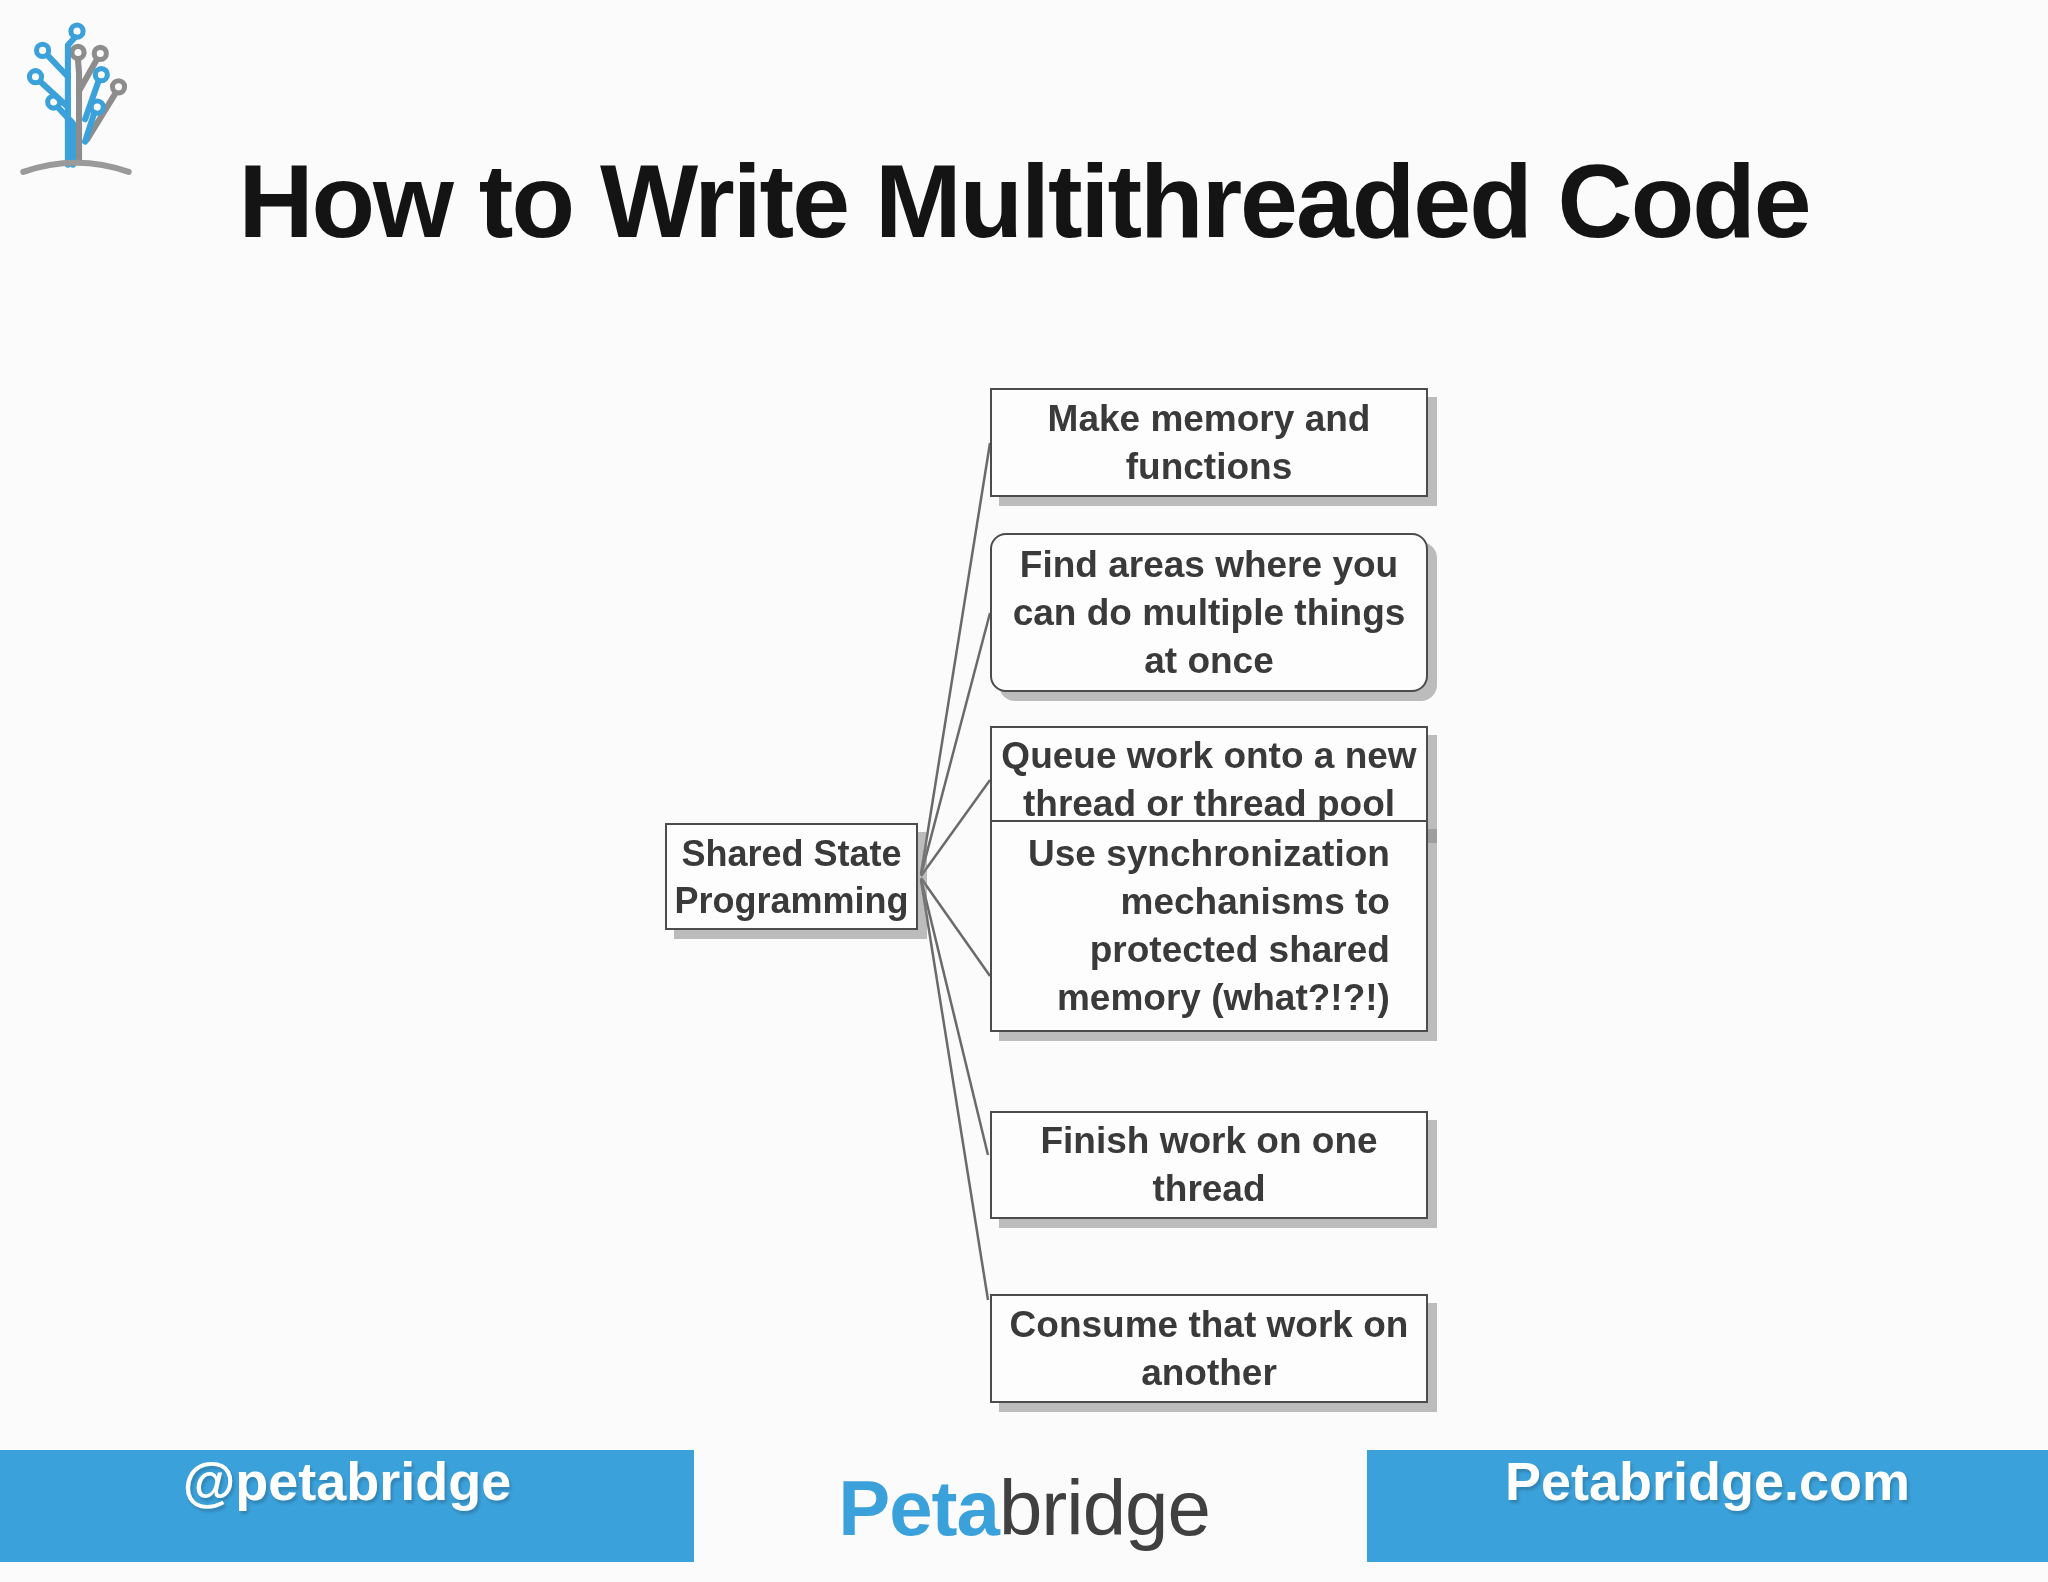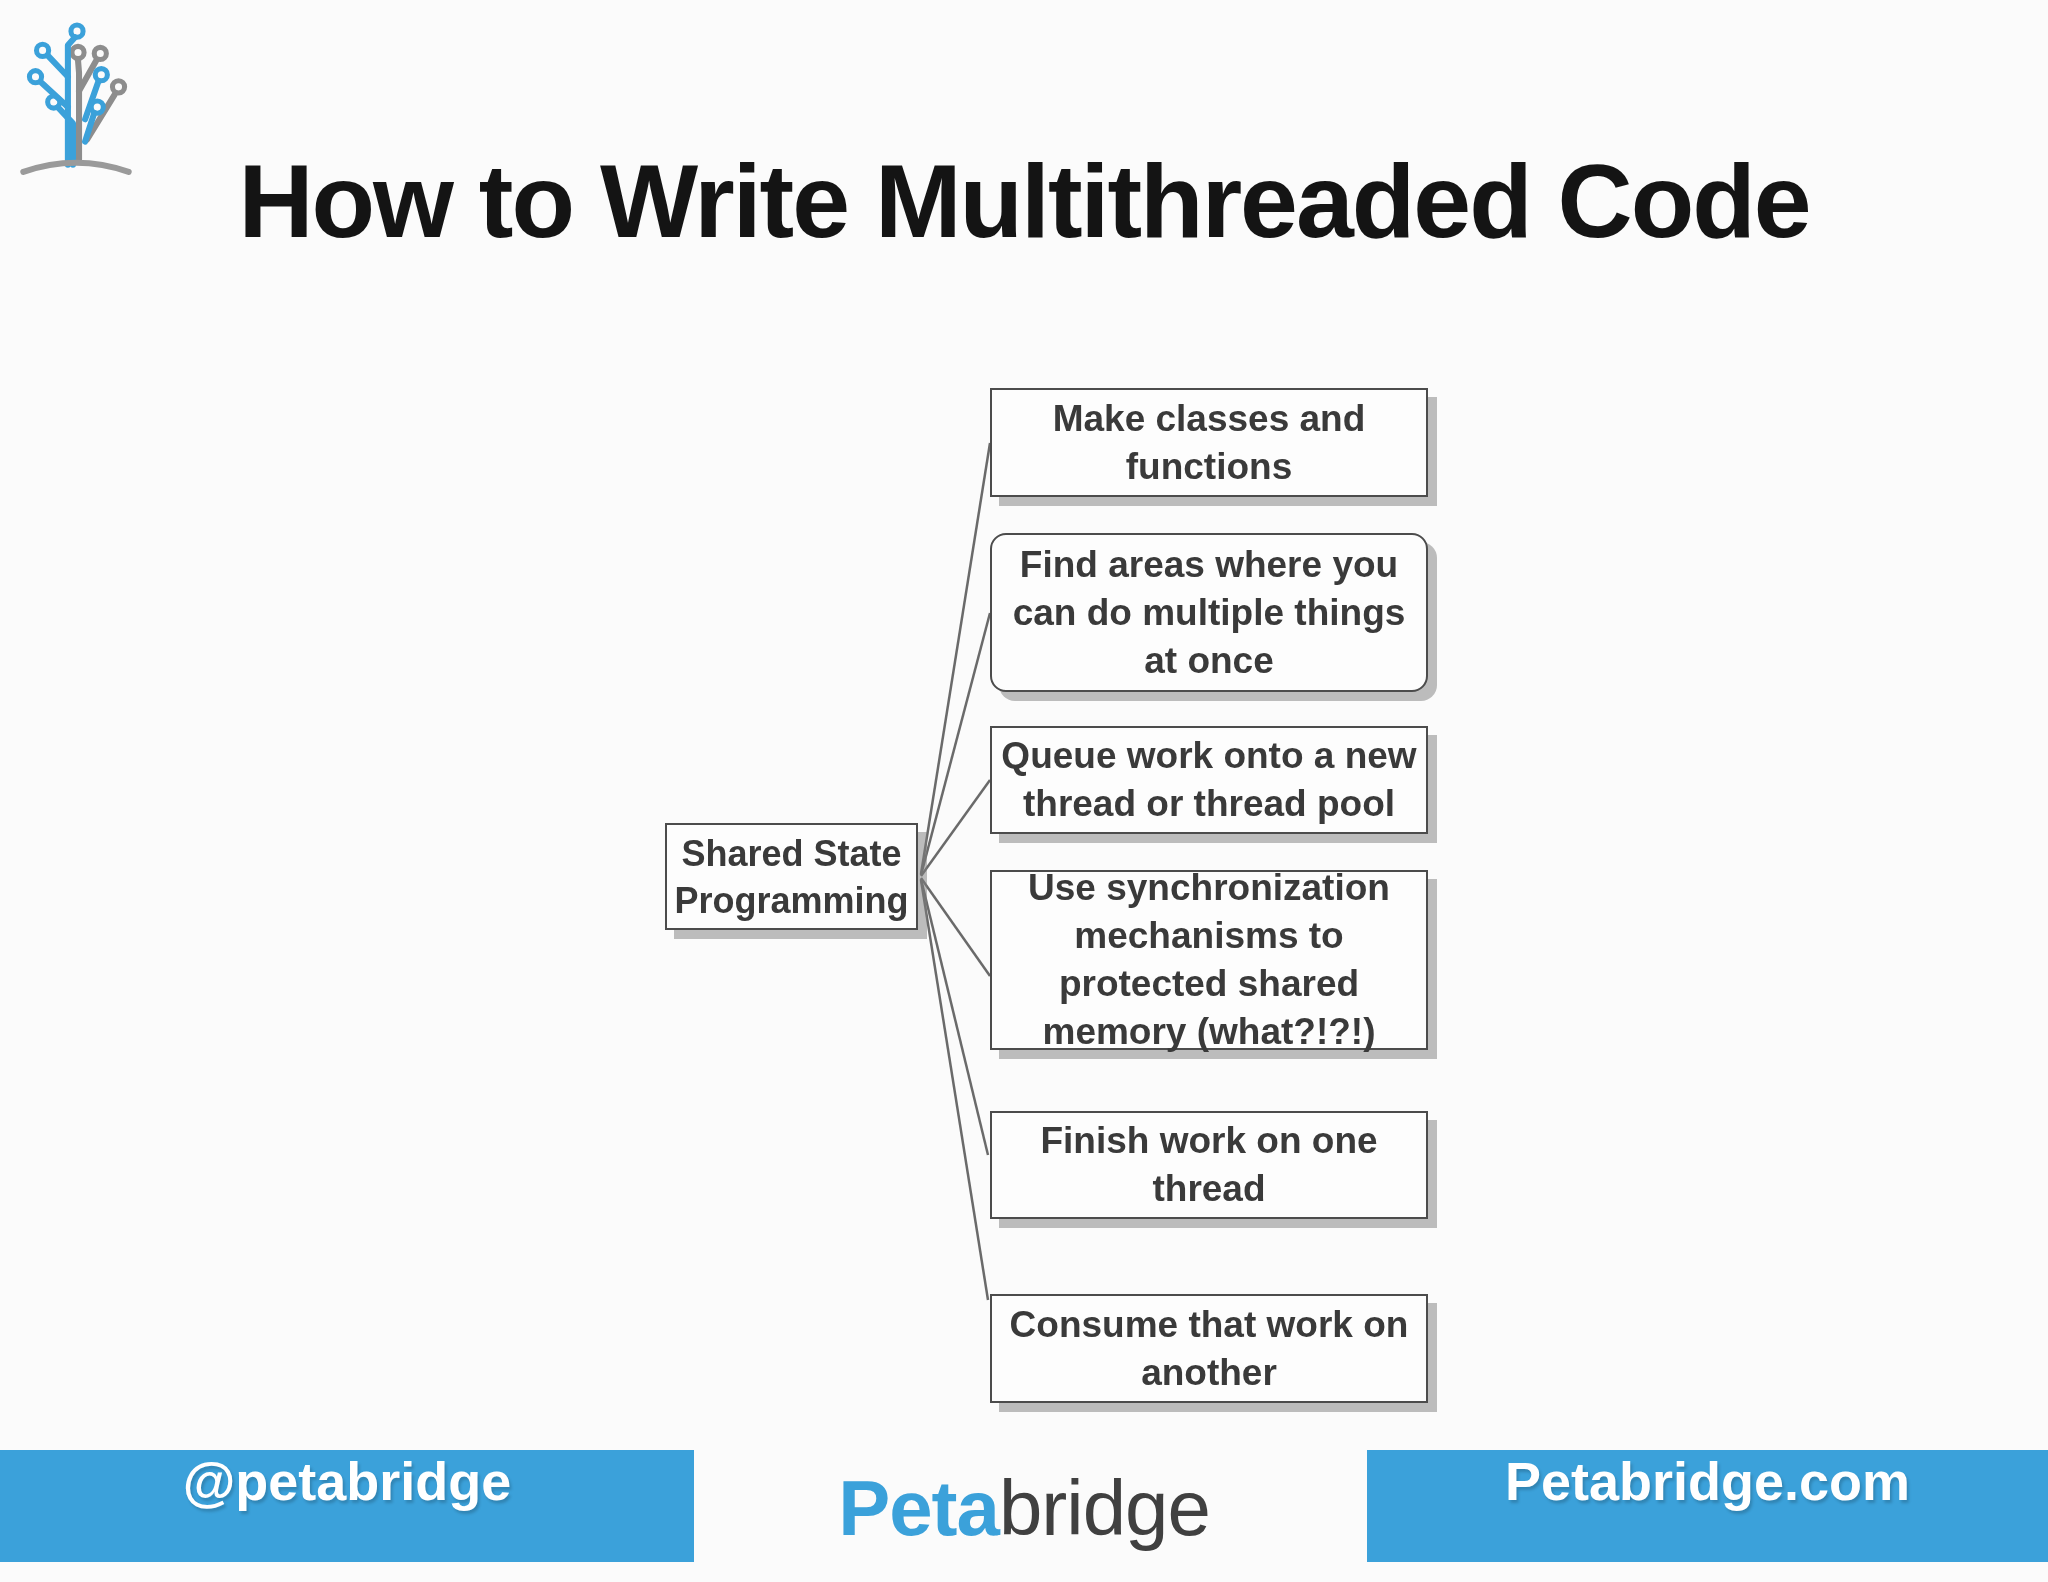--- a/index.html
+++ b/index.html
@@ -47,21 +47,21 @@
     line-height:48px;
   }
   .hub{
     left:665px;top:823px;width:253px;height:107px;
     font-size:36px;line-height:47px;
   }
   .node{left:990px;width:438px;}
   .node-1{top:388px;height:109px;}
   .node-2{top:533px;height:159px;border-radius:16px;}
   .node-3{top:726px;height:108px;}
-  .node-4{top:870px;height:180px;}
+  .node-4{top:820px;height:212px;text-align:right;}
   .node-5{top:1111px;height:108px;}
   .node-6{top:1254px;height:109px;margin-top:40px;}
   
   .bar{
     position:absolute;top:1450px;height:112px;
     background:#3ba1da;
     display:flex;align-items:flex-start;justify-content:center;
   }
   .bar-left{left:0;width:694px;}
   .bar-right{left:1367px;width:681px;}
@@ -130,21 +130,21 @@
       <line x1="921" y1="876" x2="990" y2="780"></line>
       <line x1="921" y1="878" x2="990" y2="976"></line>
       <line x1="921" y1="879" x2="988" y2="1155"></line>
       <line x1="921" y1="880" x2="988" y2="1300"></line>
     </g>
   </svg>
 
   <div class="hub">Shared State
 Programming</div>
 
-  <div class="node node-1">Make classes and
+  <div class="node node-1">Make memory and
 functions</div>
   <div class="node node-2">Find areas where you
 can do multiple things
 at once</div>
   <div class="node node-3">Queue work onto a new
 thread or thread pool</div>
   <div class="node node-4">Use synchronization
 mechanisms to
 protected shared
 memory (what?!?!)</div>

